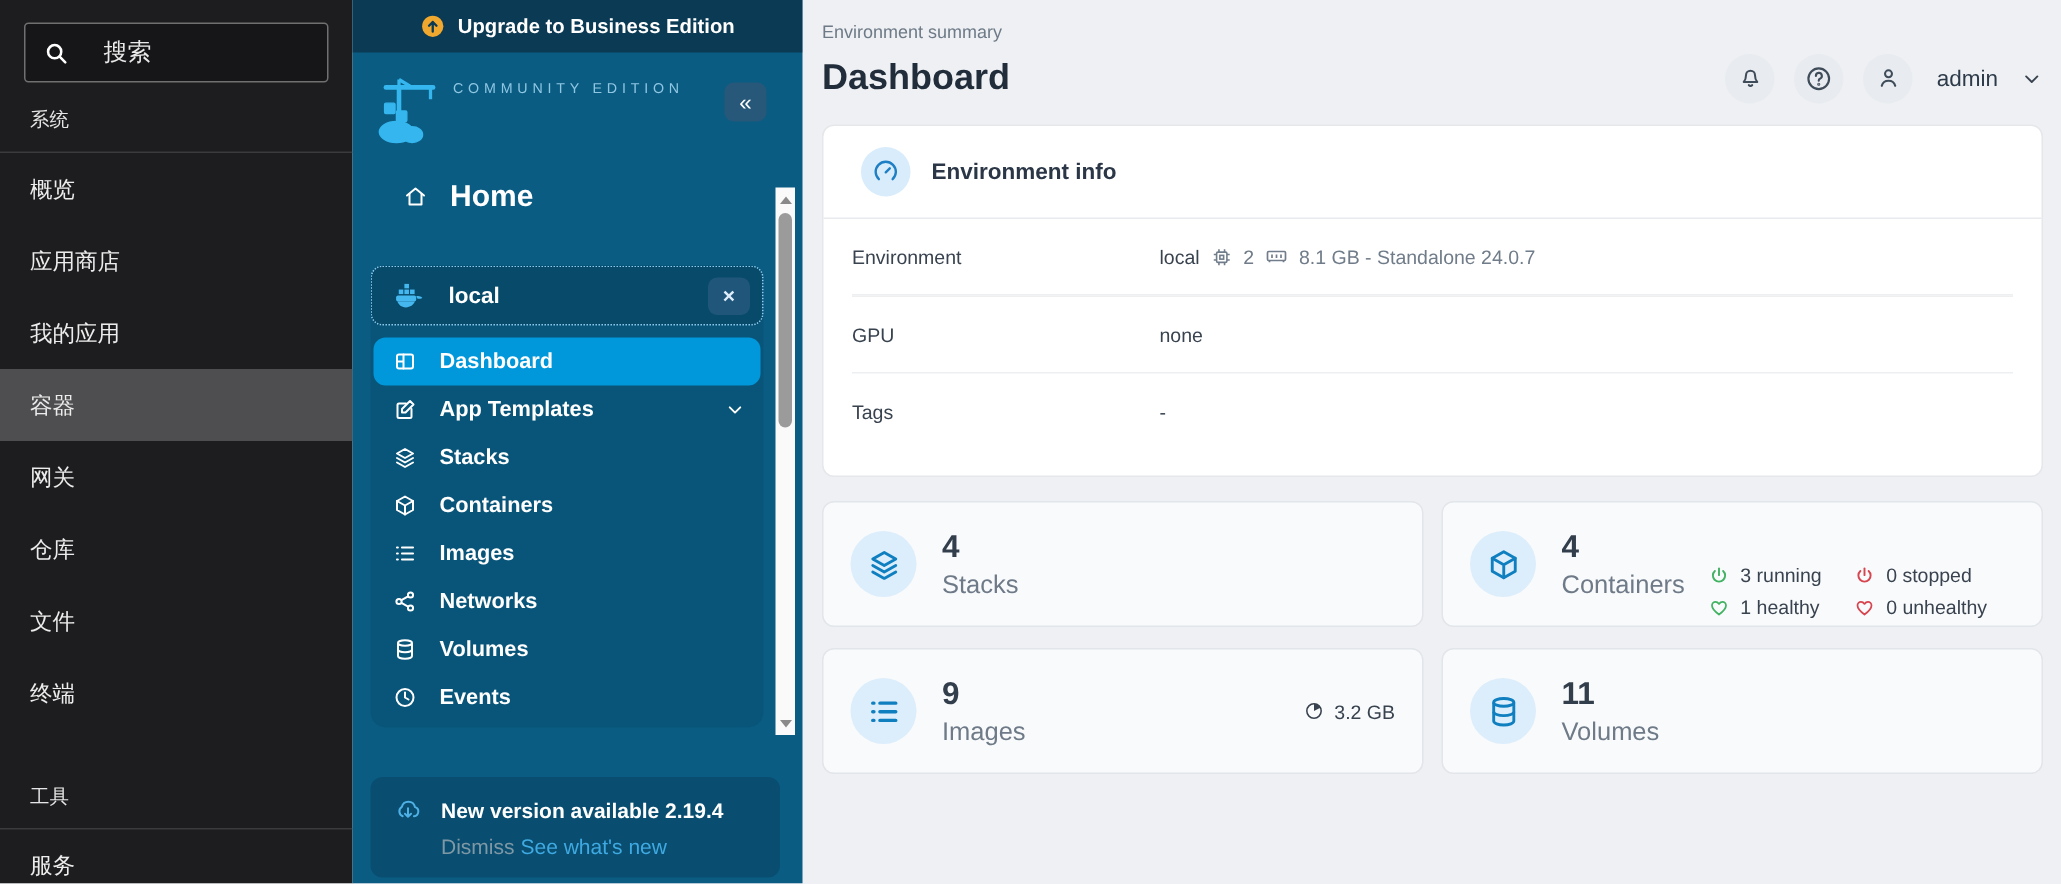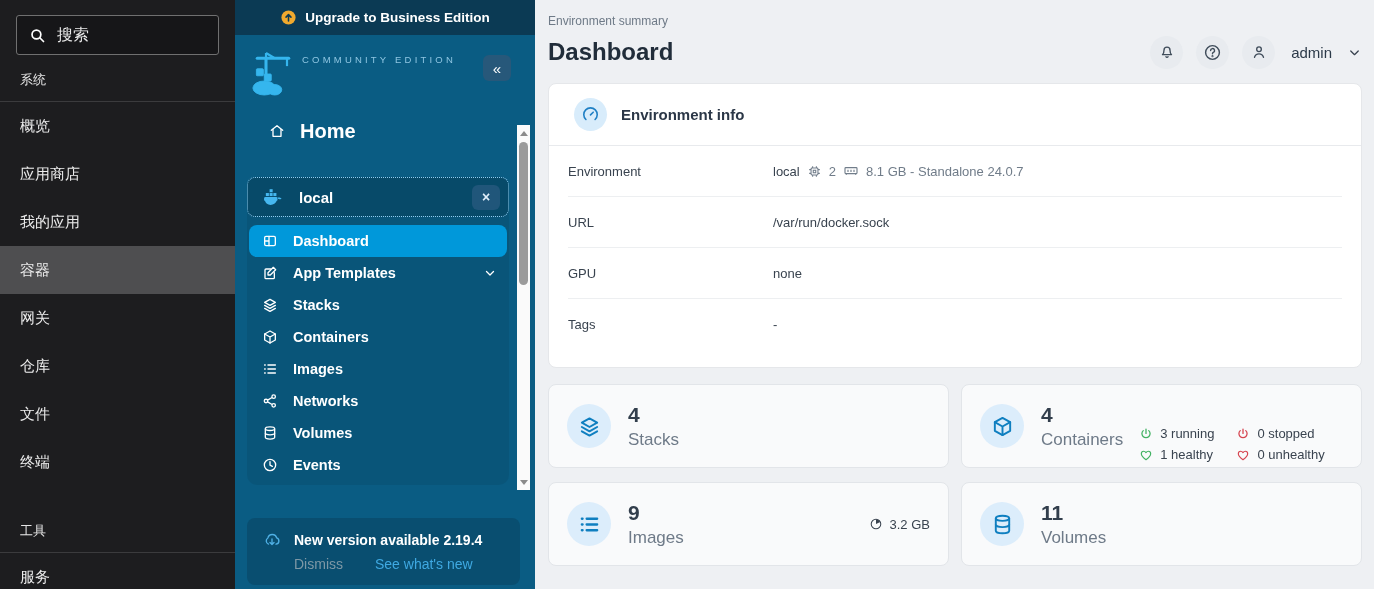--- a/index.html
+++ b/index.html
@@ -4,21 +4,21 @@
 <style>
   * { margin:0; padding:0; box-sizing:border-box; }
   html,body { width:1374px; height:589px; overflow:hidden; }
   body { display:flex; font-family:"Liberation Sans", sans-serif; background:#eef0f3; }
   svg { display:block; }
 
   
   .host-sidebar { width:235px; min-width:235px; background:#1d1d1f; color:#ececec; overflow:hidden; }
   .search-box { margin:15px 16px 0 16px; height:40px; border:1px solid #707070; border-radius:3px;
                 background:#161618; display:flex; align-items:center; gap:11px; padding:0 12px; cursor:text; }
-  .search-text { font-size:16px; color:#e9e9e9; }
+  .search-text { font-size:16px; color:#e9e9e9;margin-left:12px; }
   .hs-section { font-size:13px; color:#e5e5e5; padding:16px 20px 12px 20px; }
   .hs-section.second { padding-top:14px; }
   .hs-divider { border-top:1px solid #3b3b3d; }
   .hs-item { height:48px; display:flex; align-items:center; padding-left:20px; font-size:15px; cursor:pointer; }
   .hs-item.selected { background:#4e4e50; }
   .hs-spacer { height:22px; }
 
   
   .pt-sidebar { width:300px; min-width:300px; background:#0a5c83; position:relative; color:#fff; overflow:hidden; }
   .pt-banner { height:35px; background:#0b3a54; display:flex; align-items:center; justify-content:center;
@@ -45,21 +45,21 @@
   .pt-chevron { margin-left:auto; }
   .pt-scrollbar { position:absolute; top:125px; right:5px; width:13px; height:365px; background:#fafafa; cursor:default; }
   .sb-arrow { position:absolute; left:0; width:13px; height:14px; display:flex; align-items:center; justify-content:center; }
   .sb-arrow.up { top:1px; } .sb-arrow.down { bottom:1px; }
   .tri-up { width:0; height:0; border-left:4px solid transparent; border-right:4px solid transparent; border-bottom:5px solid #8a8a8a; }
   .tri-down { width:0; height:0; border-left:4px solid transparent; border-right:4px solid transparent; border-top:5px solid #8a8a8a; }
   .sb-thumb { position:absolute; top:17px; left:2px; width:9px; height:143px; background:#9b9b9b; border-radius:5px; cursor:grab; }
   .version-box { position:absolute; left:12px; right:15px; bottom:4px; background:#094e70; border-radius:8px;
                  padding:13px 14px 13px 16px; }
   .vb-row1 { display:flex; align-items:center; gap:13px; font-size:14px; font-weight:bold; }
-  .vb-row2 { margin:7px 0 0 31px; display:flex; gap:32px; font-size:14px; }
+  .vb-row2 { margin:7px 0 0 31px; display:flex; gap:4px; font-size:14px; }
   .vb-dismiss { color:#7e98a6; cursor:pointer; }
   .vb-see { color:#3fa9e2; cursor:pointer; }
 
   
   .main { flex:1; padding:0 12px 0 13px; overflow:hidden; }
   .breadcrumb { margin-top:14px; font-size:12px; color:#6e7a87; }
   .title-row { display:flex; align-items:center; margin-top:6px; height:36px; }
   .page-title { font-size:24px; font-weight:bold; color:#212d3a; }
   .header-actions { margin-left:auto; display:flex; align-items:center; gap:13px; }
   .hicon { width:33px; height:33px; border-radius:50%; background:#e8ebef; display:flex; align-items:center;
@@ -355,24 +355,20 @@
           <svg width="16" height="16" viewBox="0 0 24 24" fill="none" stroke="#717d8a" stroke-width="1.7">
             <rect x="3" y="7" width="18" height="9" rx="1.2"></rect>
               <path d="M7.5 10v3.5M12 10v3.5M16.5 10v3.5M5 16v1.8M19 16v1.8"></path>
           </svg>
         </span>
         <span class="muted">8.1 GB - Standalone 24.0.7</span>
       </div>
     </div>
     <div class="row-divider"></div>
 
-    <div class="info-row">
-      <div class="info-label">URL</div>
-      <div class="info-value">/var/run/docker.sock</div>
-    </div>
     <div class="row-divider"></div>
 
     <div class="info-row">
       <div class="info-label">GPU</div>
       <div class="info-value">none</div>
     </div>
     <div class="row-divider"></div>
 
     <div class="info-row">
       <div class="info-label">Tags</div>

